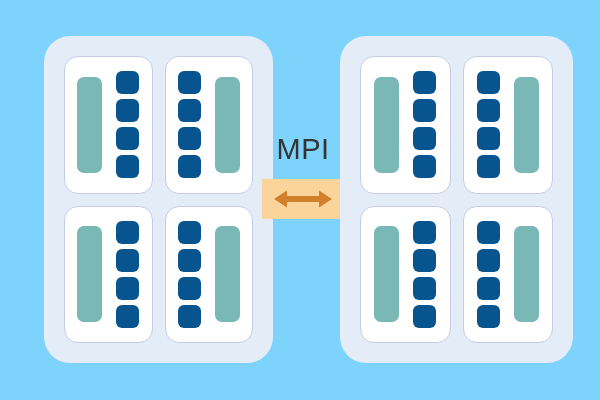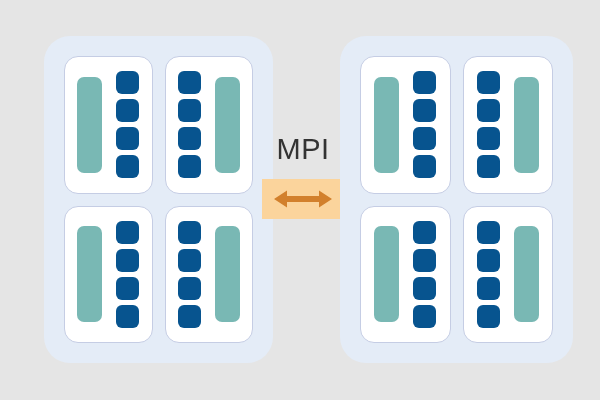--- a/index.html
+++ b/index.html
@@ -11,21 +11,21 @@
     width: 600px;
     height: 400px;
     background: #ffffff;
     font-family: "Liberation Sans", sans-serif;
     overflow: hidden;
   }
   #canvas {
     position: relative;
     width: 600px;
     height: 400px;
-    background: #e5e5e5;
+    background: #7dd3fc;
   }
 
   
   .node {
     position: absolute;
     background: #e4ecf7;
     border-radius: 26px;
     box-sizing: border-box;
   }
   #node-left {

